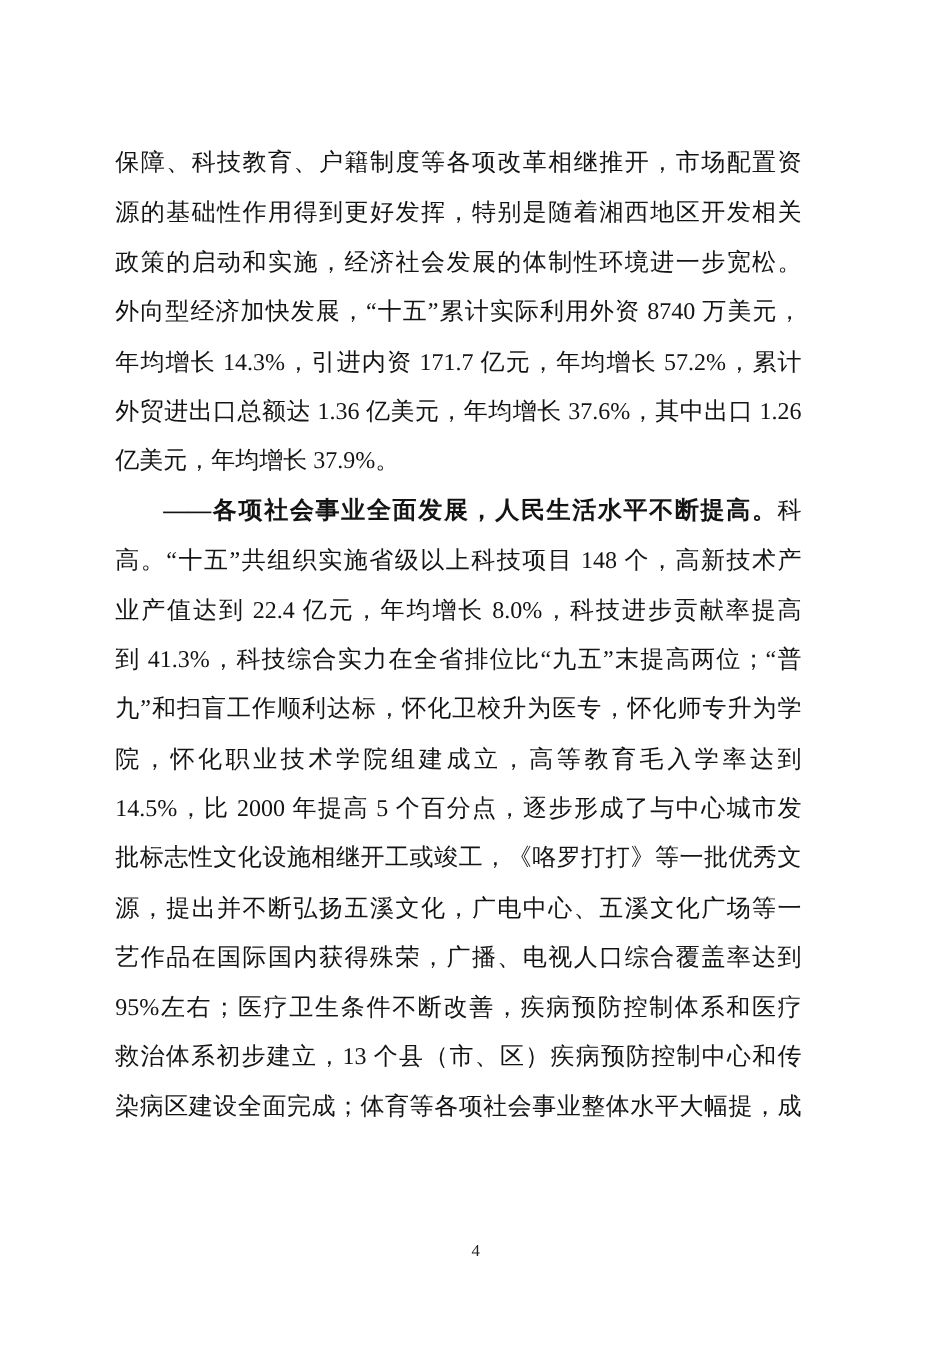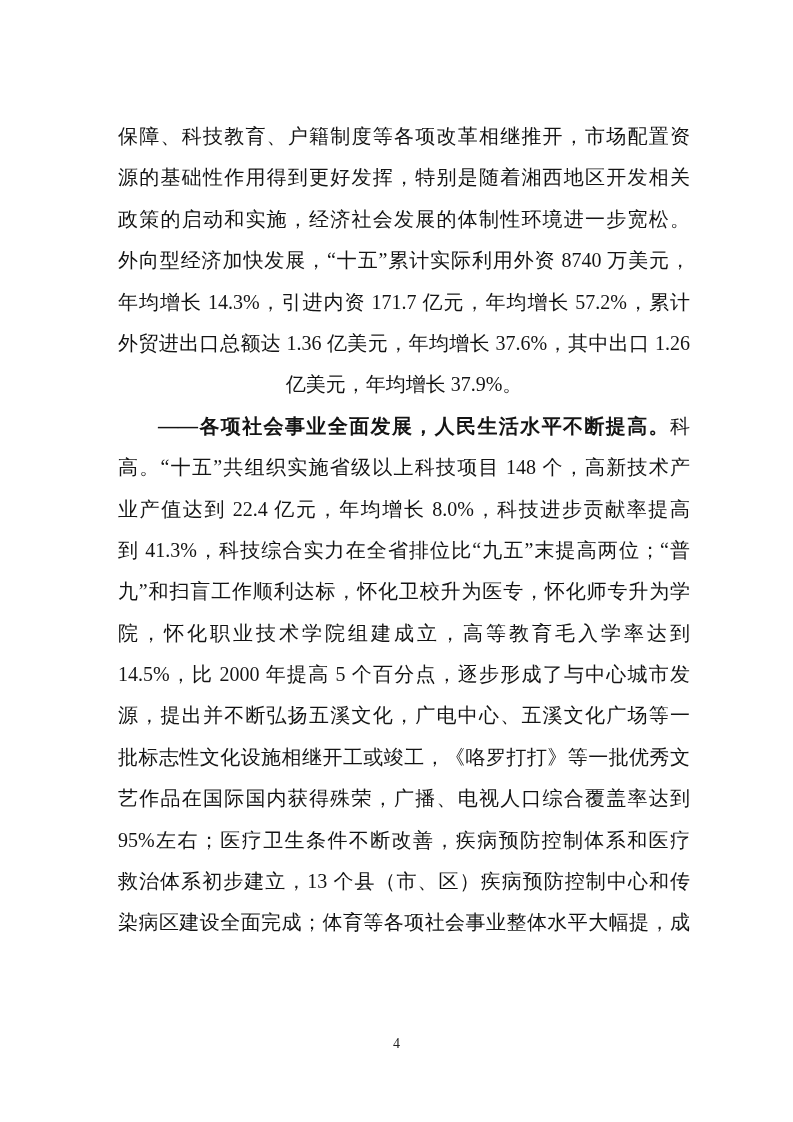--- a/index.html
+++ b/index.html
@@ -11,29 +11,29 @@
     position: relative;
     width: 793px;
     height: 1122px;
     background: #ffffff;
     overflow: hidden;
     font-family: "Liberation Serif", "DejaVu Serif", serif;
     color: #141414;
   }
   .body-text {
     position: absolute;
-    left: 118px;
+    left: 96px;
     top: 116px;
     width: 572px;
     font-size: 20px;
     line-height: 41.4px;
   }
   .line {
     height: 41.4px;
-    text-align: center;
+    text-align: left;
     white-space: nowrap;
   }
   .line.justify {
     white-space: normal;
     text-align: justify;
     text-align-last: justify;
   }
   .line.indent {
     padding-left: 40px;
   }
@@ -62,21 +62,21 @@
       <div class="line justify"><span class="">年均增长 14.3%，引进内资 171.7 亿元，年均增长 57.2%，累计</span></div>
       <div class="line justify"><span class="">外贸进出口总额达 1.36 亿美元，年均增长 37.6%，其中出口 1.26</span></div>
       <div class="line"><span class="">亿美元，年均增长 37.9%。</span></div>
       <div class="line justify indent"><span class="bold">——各项社会事业全面发展，人民生活水平不断提高。</span><span class="">科</span></div>
       <div class="line justify"><span class="">高。“十五”共组织实施省级以上科技项目 148 个，高新技术产</span></div>
       <div class="line justify"><span class="">业产值达到 22.4 亿元，年均增长 8.0%，科技进步贡献率提高</span></div>
       <div class="line justify"><span class="">到 41.3%，科技综合实力在全省排位比“九五”末提高两位；“普</span></div>
       <div class="line justify"><span class="">九”和扫盲工作顺利达标，怀化卫校升为医专，怀化师专升为学</span></div>
       <div class="line justify"><span class="">院，怀化职业技术学院组建成立，高等教育毛入学率达到</span></div>
       <div class="line justify"><span class="">14.5%，比 2000 年提高 5 个百分点，逐步形成了与中心城市发</span></div>
+      <div class="line justify"><span class="">批标志性文化设施相继开工或竣工，《咯罗打打》等一批优秀文</span></div>
       <div class="line justify"><span class="">源，提出并不断弘扬五溪文化，广电中心、五溪文化广场等一</span></div>
-      <div class="line justify"><span class="">批标志性文化设施相继开工或竣工，《咯罗打打》等一批优秀文</span></div>
       <div class="line justify"><span class="">艺作品在国际国内获得殊荣，广播、电视人口综合覆盖率达到</span></div>
       <div class="line justify"><span class="">95%左右；医疗卫生条件不断改善，疾病预防控制体系和医疗</span></div>
       <div class="line justify"><span class="">救治体系初步建立，13 个县（市、区）疾病预防控制中心和传</span></div>
       <div class="line justify"><span class="">染病区建设全面完成；体育等各项社会事业整体水平大幅提，成</span></div>
     </div>
   <div class="page-number">4</div>
 </div>
 
 </body></html>

